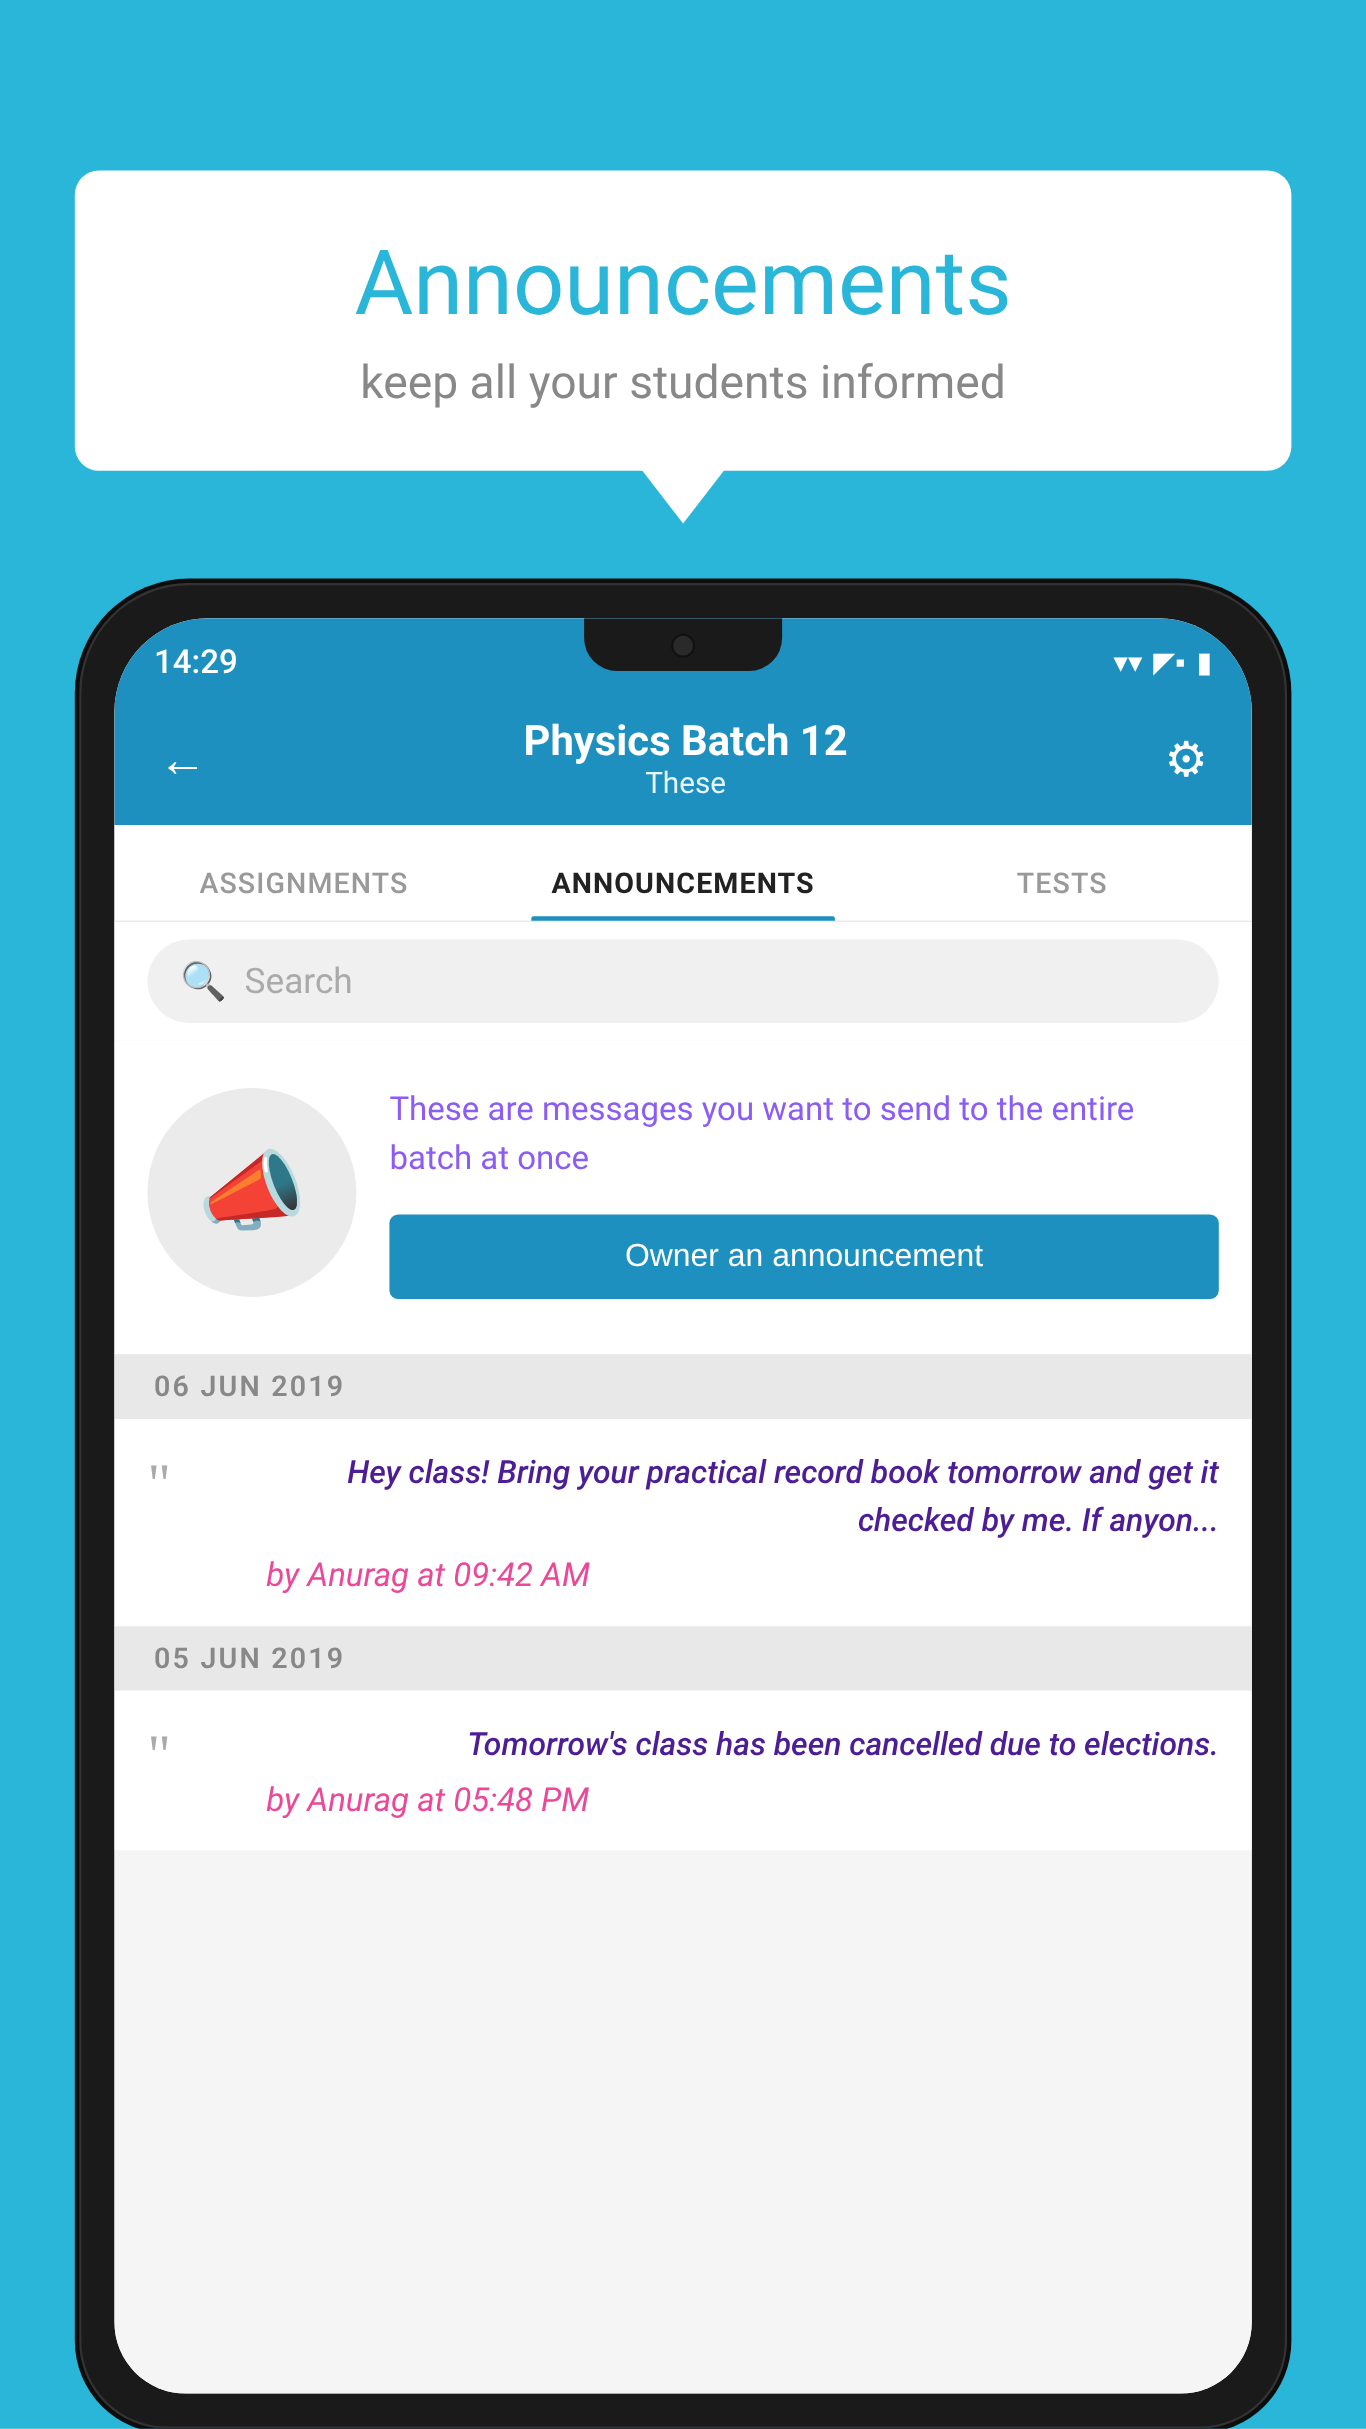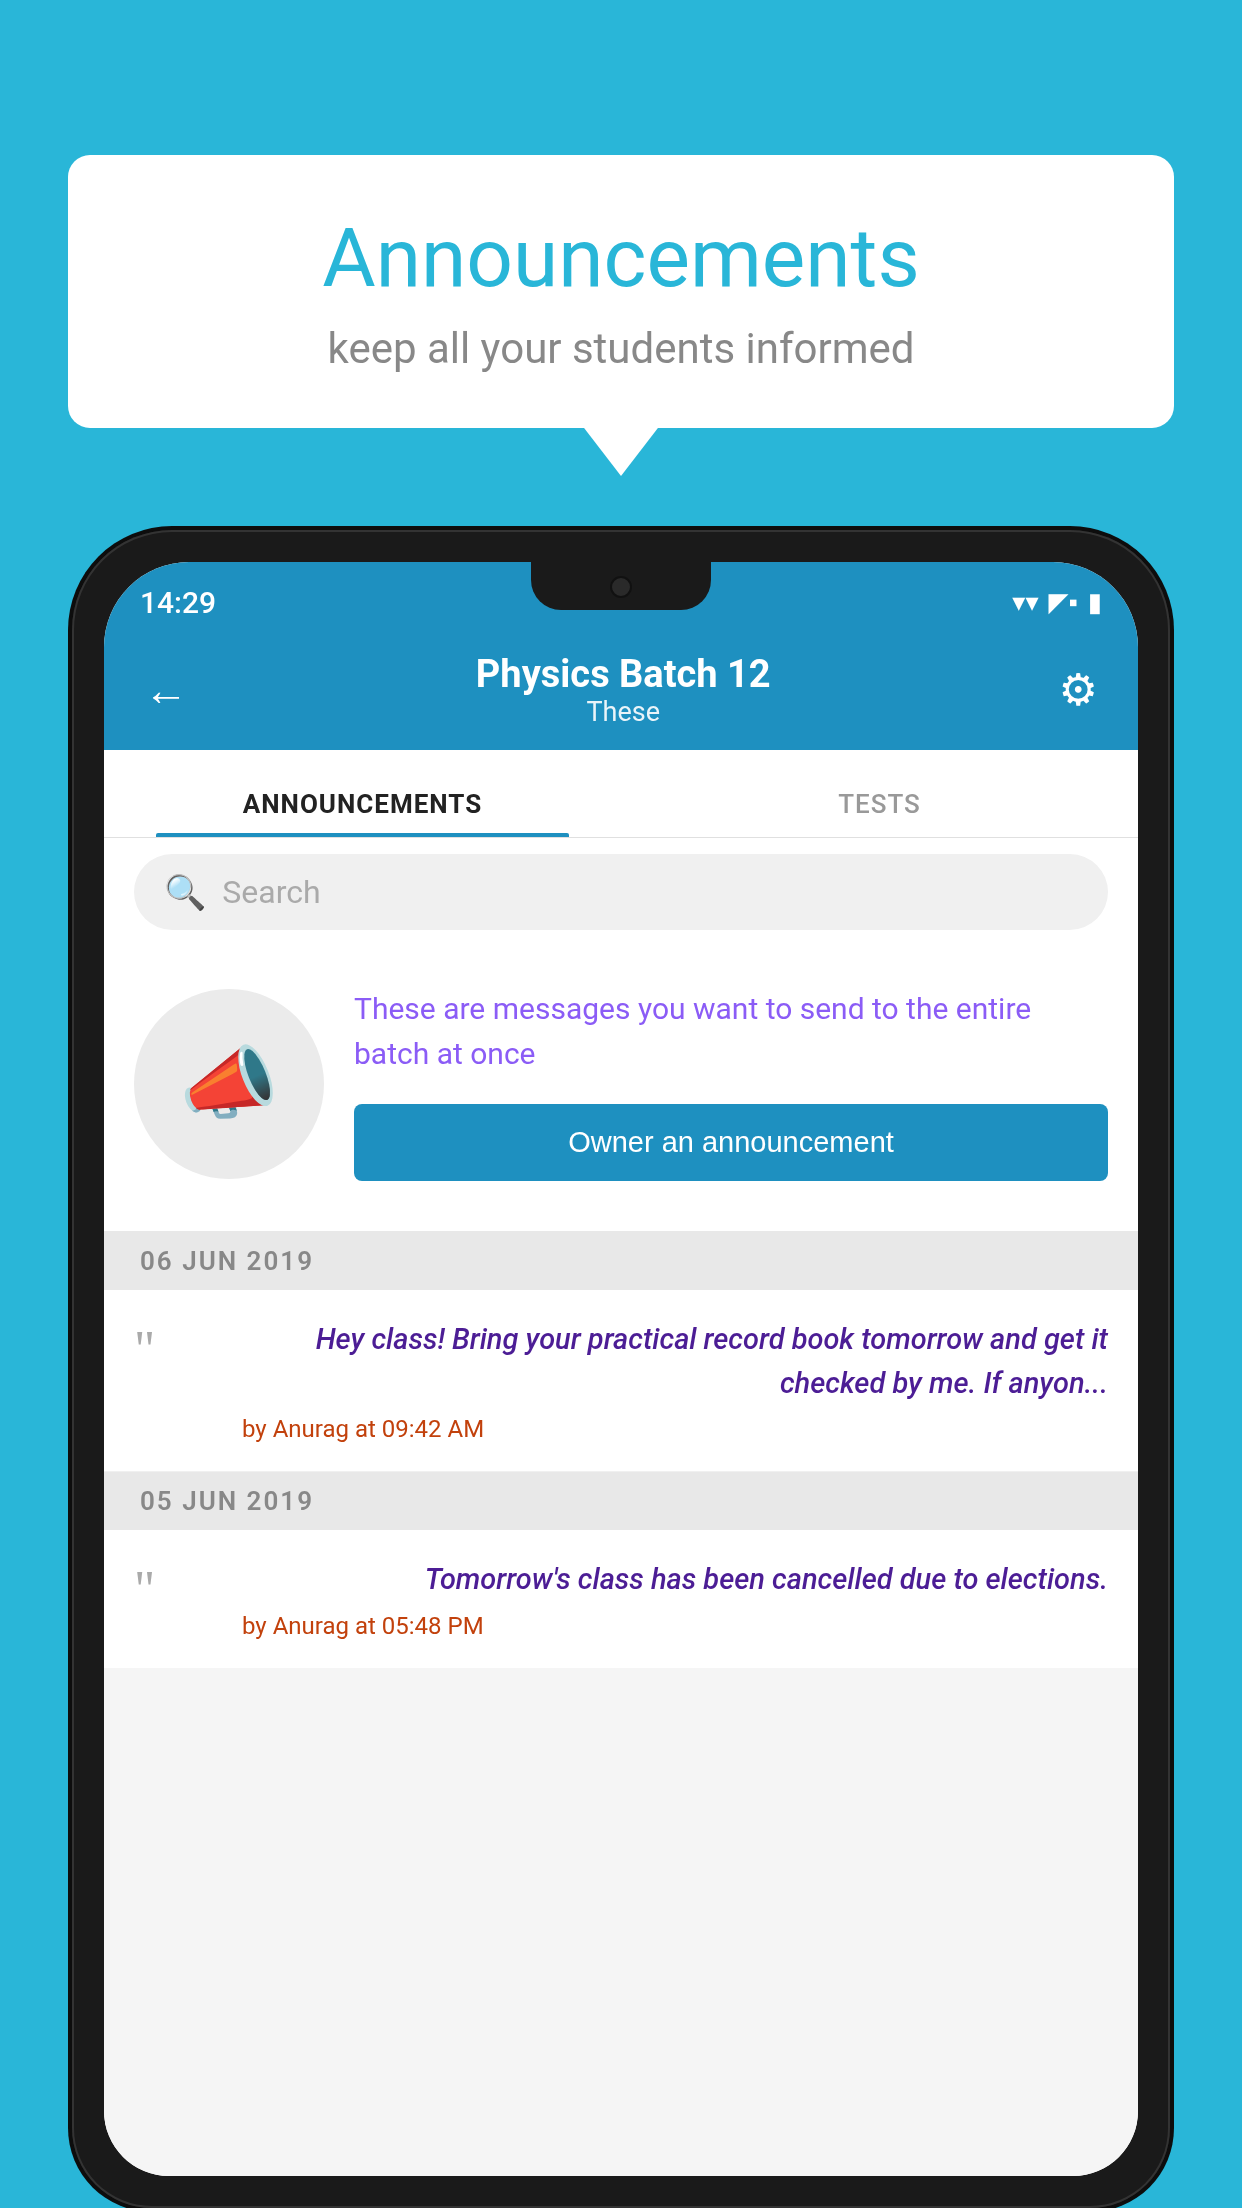--- a/index.html
+++ b/index.html
@@ -329,22 +329,23 @@
       font-size: 29px;
       color: #4c1d95;
       font-style: italic;
       line-height: 1.5;
       margin-bottom: 10px;
       font-weight: 500;
       text-align: right;
     }
 
     .announcement-meta {
-      font-size: 24px;
-      color: #c2410c;
+      font-size: 30px;
+      color: #ec4899;
+      font-style: italic;
     }
 
     
     .date-separator-2 {
       background: #e8e8e8;
       padding: 14px 36px;
       font-size: 26px;
       font-weight: 600;
       color: #888;
       letter-spacing: 2px;
@@ -395,20 +396,23 @@
       <div class="app-header">
         <span class="back-arrow">←</span>
         <div class="header-title-section">
           <div class="header-title">Physics Batch 12</div>
           <div class="header-subtitle">These</div>
         </div>
         <span class="settings-icon">⚙</span>
       </div>
 
       <div class="tabs-bar">
+        <div class="tab">
+          <span>ASSIGNMENTS</span>
+        </div>
         <div class="tab active">
           <span>ANNOUNCEMENTS</span>
         </div>
         <div class="tab">
           <span>TESTS</span>
         </div>
       </div>
 
       <div class="content-area">
 

